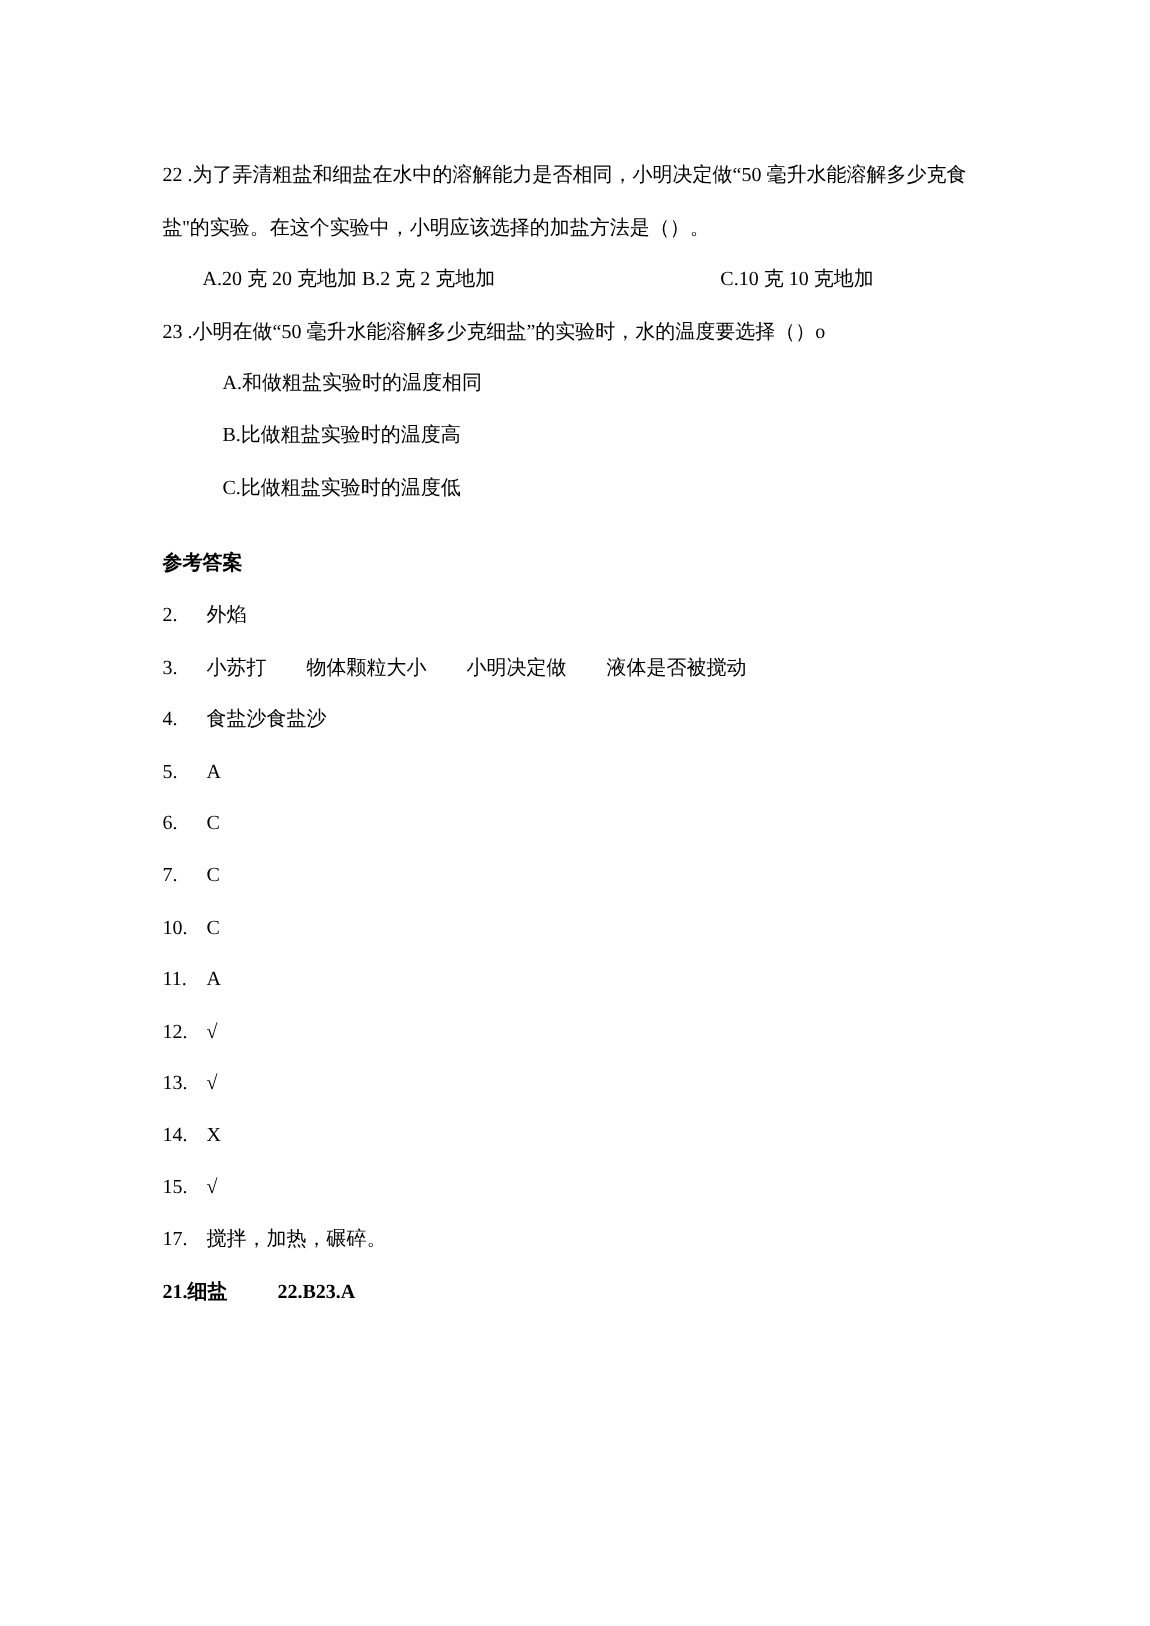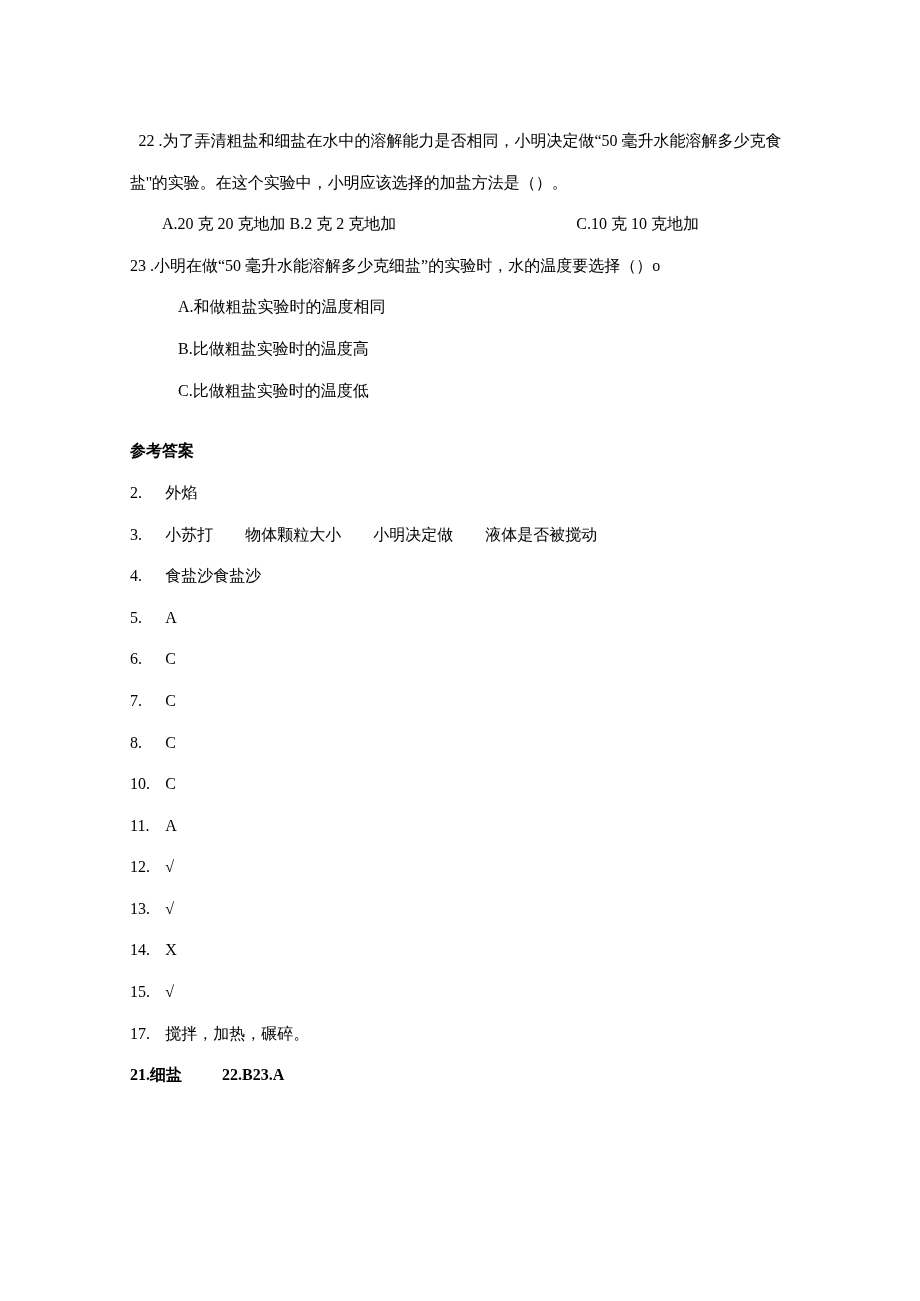--- a/index.html
+++ b/index.html
@@ -10,21 +10,20 @@
       font-family: "SimSun", "宋体", serif;
       font-size: 16px;
       color: #000;
       line-height: 2.6;
     }
     .page {
       padding: 120px 130px 80px 130px;
     }
     .q22-intro {
       margin-bottom: 0;
-      text-align: center;
     }
     .q22-line2 {
       margin-top: 0;
     }
     .options-line {
       padding-left: 2em;
     }
     .options-line .opt-c {
       display: inline-block;
     }
@@ -86,21 +85,20 @@
 
   <div class="answers-title">参考答案</div>
 
   <ul class="answer-list">
     <li><span class="num">2. </span><span>外焰</span></li>
     <li class="spaced"><span class="num" style="margin-right:0;">3. </span><span>小苏打</span><span>物体颗粒大小</span><span>小明决定做</span><span>液体是否被搅动</span></li>
     <li><span class="num">4. </span><span>食盐沙食盐沙</span></li>
     <li><span class="num">5. </span><span>A</span></li>
     <li><span class="num">6. </span><span>C</span></li>
     <li><span class="num">7. </span><span>C</span></li>
-    <li><span class="num">8. </span><span>C</span></li>
     <li><span class="num">10. </span><span>C</span></li>
     <li><span class="num">11. </span><span>A</span></li>
     <li><span class="num">12. </span><span>√</span></li>
     <li><span class="num">13. </span><span>√</span></li>
     <li><span class="num">14. </span><span>X</span></li>
     <li><span class="num">15. </span><span>√</span></li>
     <li><span class="num">17. </span><span>搅拌，加热，碾碎。</span></li>
     <li class="ans21"><span>21.细盐</span><span>22.B23.A</span></li>
   </ul>
 

